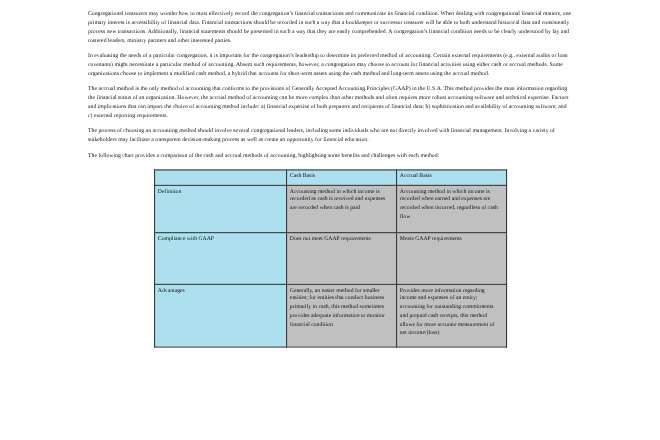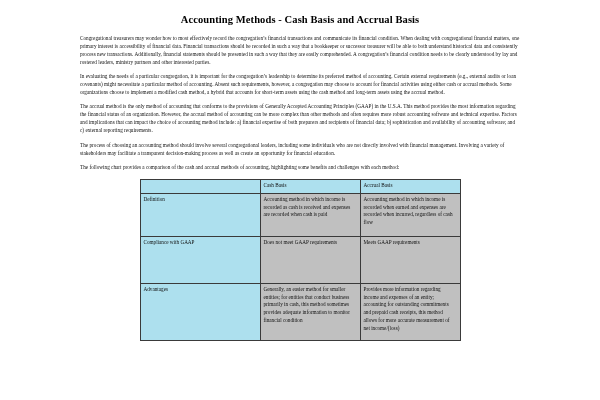--- a/index.html
+++ b/index.html
@@ -89,21 +89,20 @@
   .row-def td    { height: 38px; }
   .row-gaap td   { height: 42px; }
   .row-adv td    { height: 52px; }
   .row-head td   { height: 9px; }
 </style>
 </head>
 <body>
 
 <div class="page">
 
-  <h1 class="doc-title">Accounting Methods - Cash Basis and Accrual Basis</h1>
 
   <div class="body-text">
     <p>Congregational treasurers may wonder how to most effectively record the congregation’s financial transactions and communicate its financial condition. When dealing with congregational financial matters, one primary interest is accessibility of financial data. Financial transactions should be recorded in such a way that a bookkeeper or successor treasurer will be able to both understand historical data and consistently process new transactions. Additionally, financial statements should be presented in such a way that they are easily comprehended. A congregation’s financial condition needs to be clearly understood by lay and rostered leaders, ministry partners and other interested parties.</p>
     <p>In evaluating the needs of a particular congregation, it is important for the congregation’s leadership to determine its preferred method of accounting. Certain external requirements (e.g., external audits or loan covenants) might necessitate a particular method of accounting. Absent such requirements, however, a congregation may choose to account for financial activities using either cash or accrual methods. Some organizations choose to implement a modified cash method, a hybrid that accounts for short-term assets using the cash method and long-term assets using the accrual method.</p>
     <p>The accrual method is the only method of accounting that conforms to the provisions of Generally Accepted Accounting Principles (GAAP) in the U.S.A. This method provides the most information regarding the financial status of an organization. However, the accrual method of accounting can be more complex than other methods and often requires more robust accounting software and technical expertise. Factors and implications that can impact the choice of accounting method include: a) financial expertise of both preparers and recipients of financial data; b) sophistication and availability of accounting software; and c) external reporting requirements.</p>
     <p>The process of choosing an accounting method should involve several congregational leaders, including some individuals who are not directly involved with financial management. Involving a variety of stakeholders may facilitate a transparent decision-making process as well as create an opportunity for financial education.</p>
     <p>The following chart provides a comparison of the cash and accrual methods of accounting, highlighting some benefits and challenges with each method:</p>
   </div>
 
   <table class="compare">

